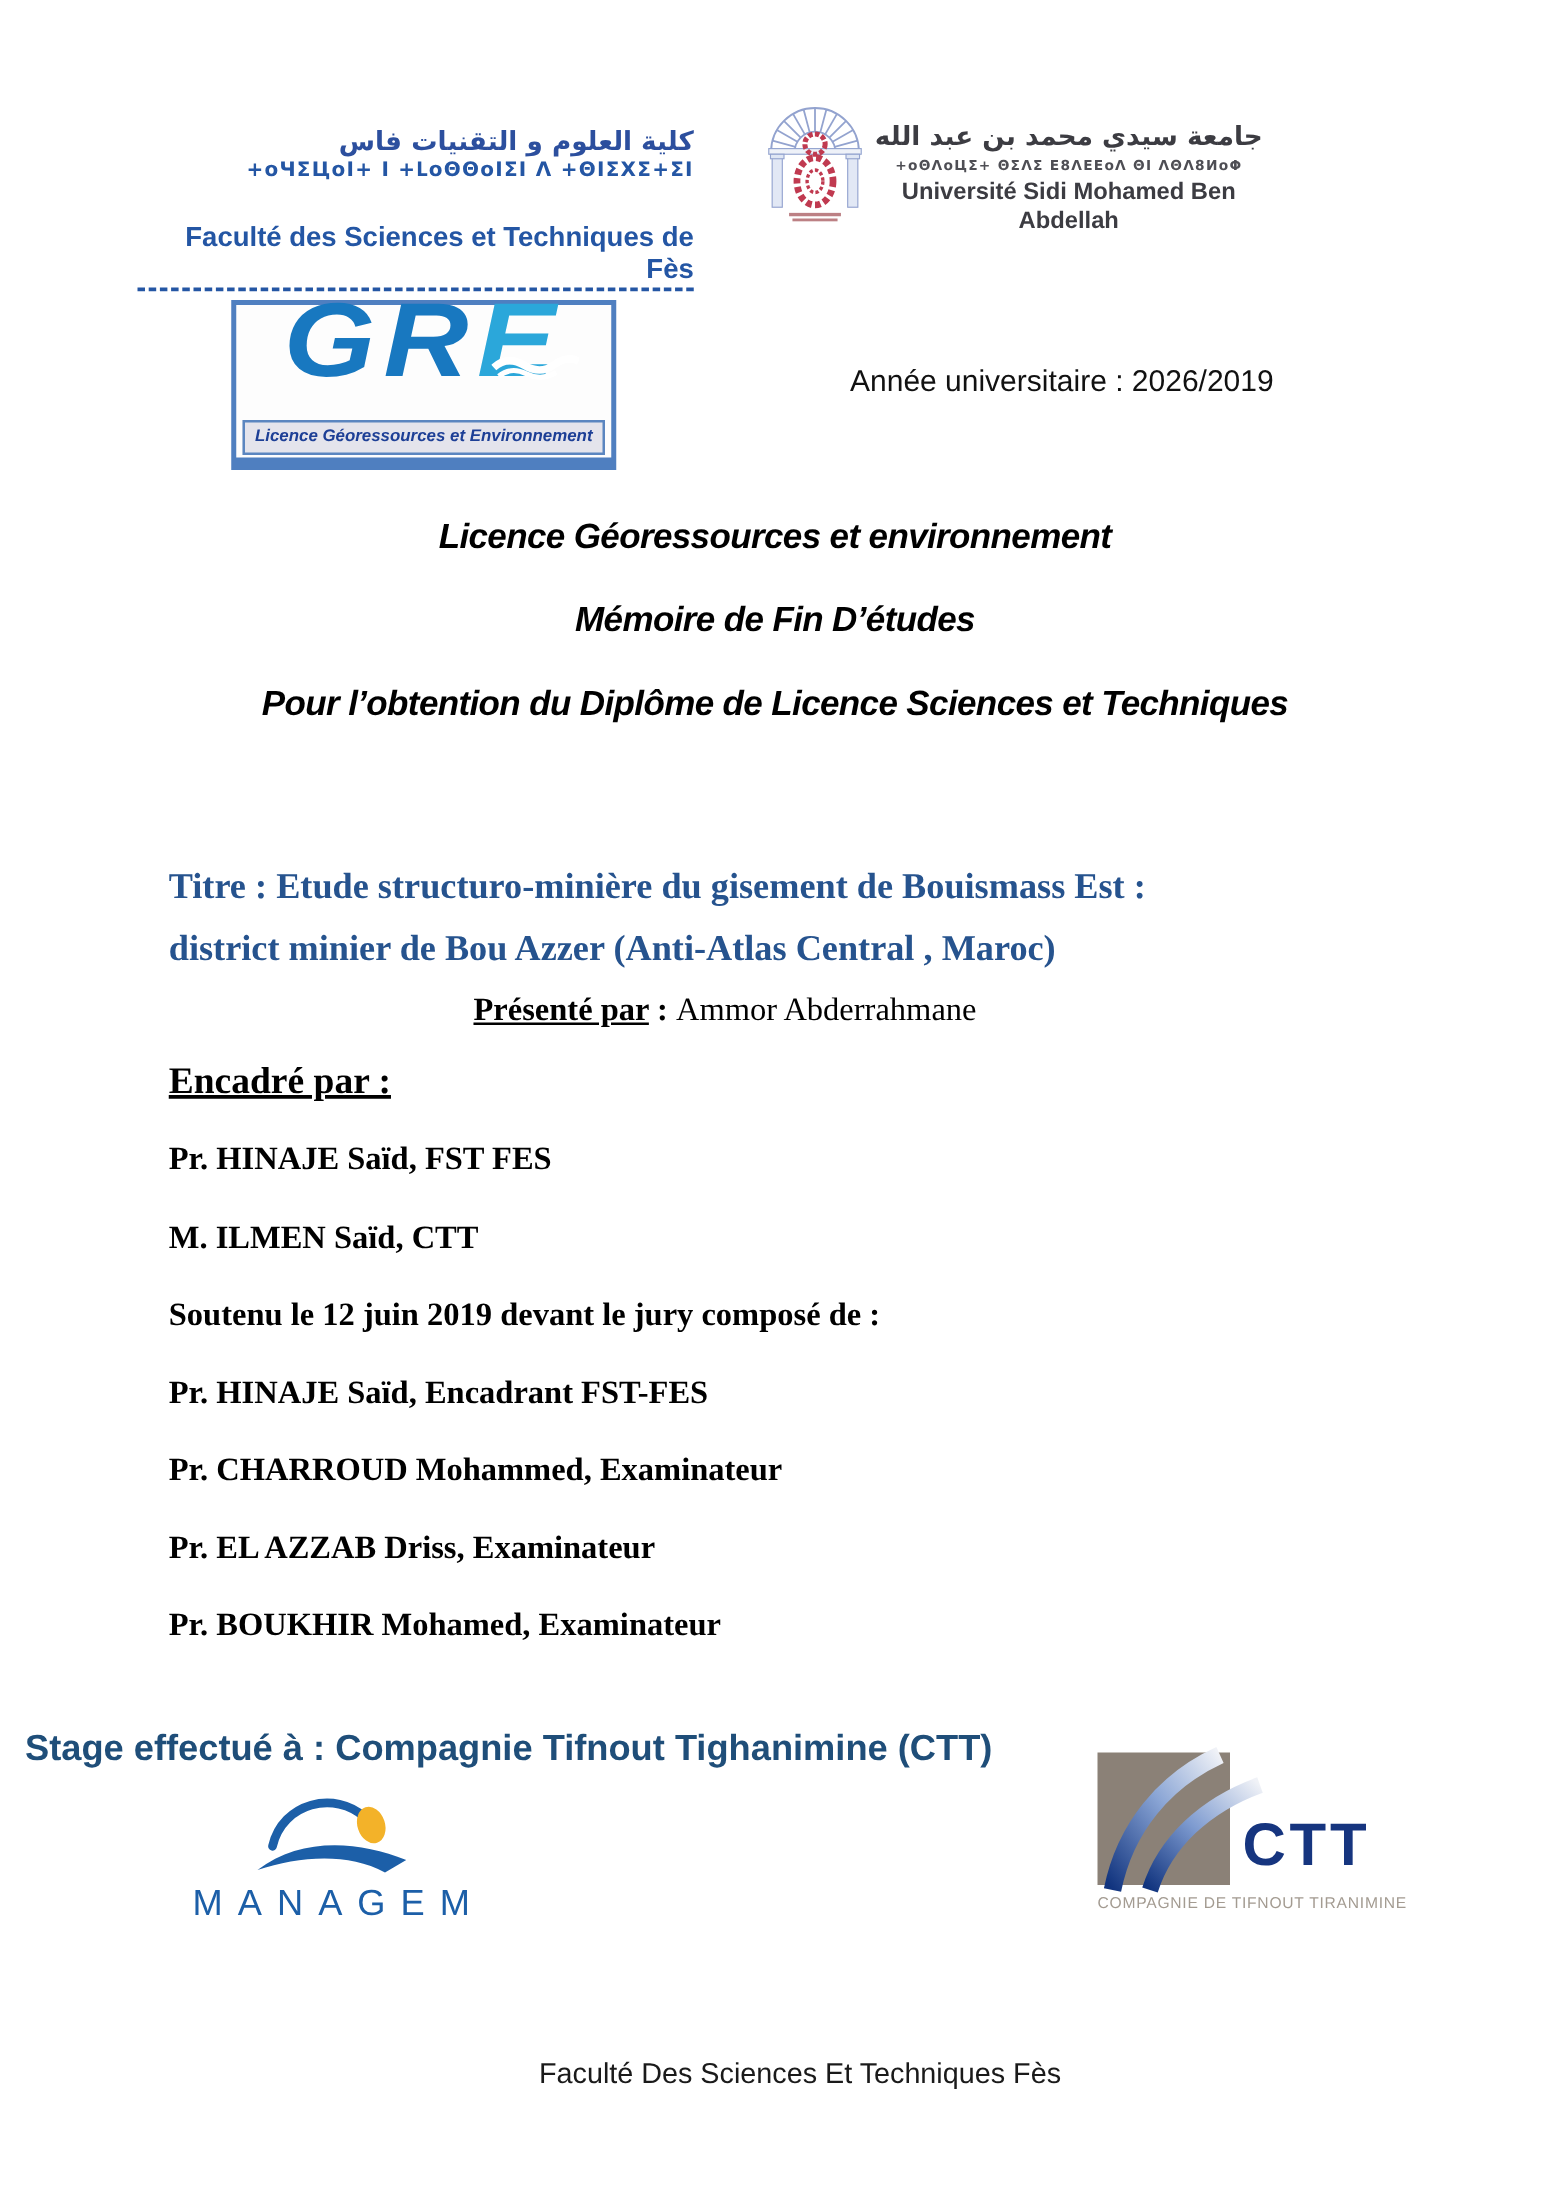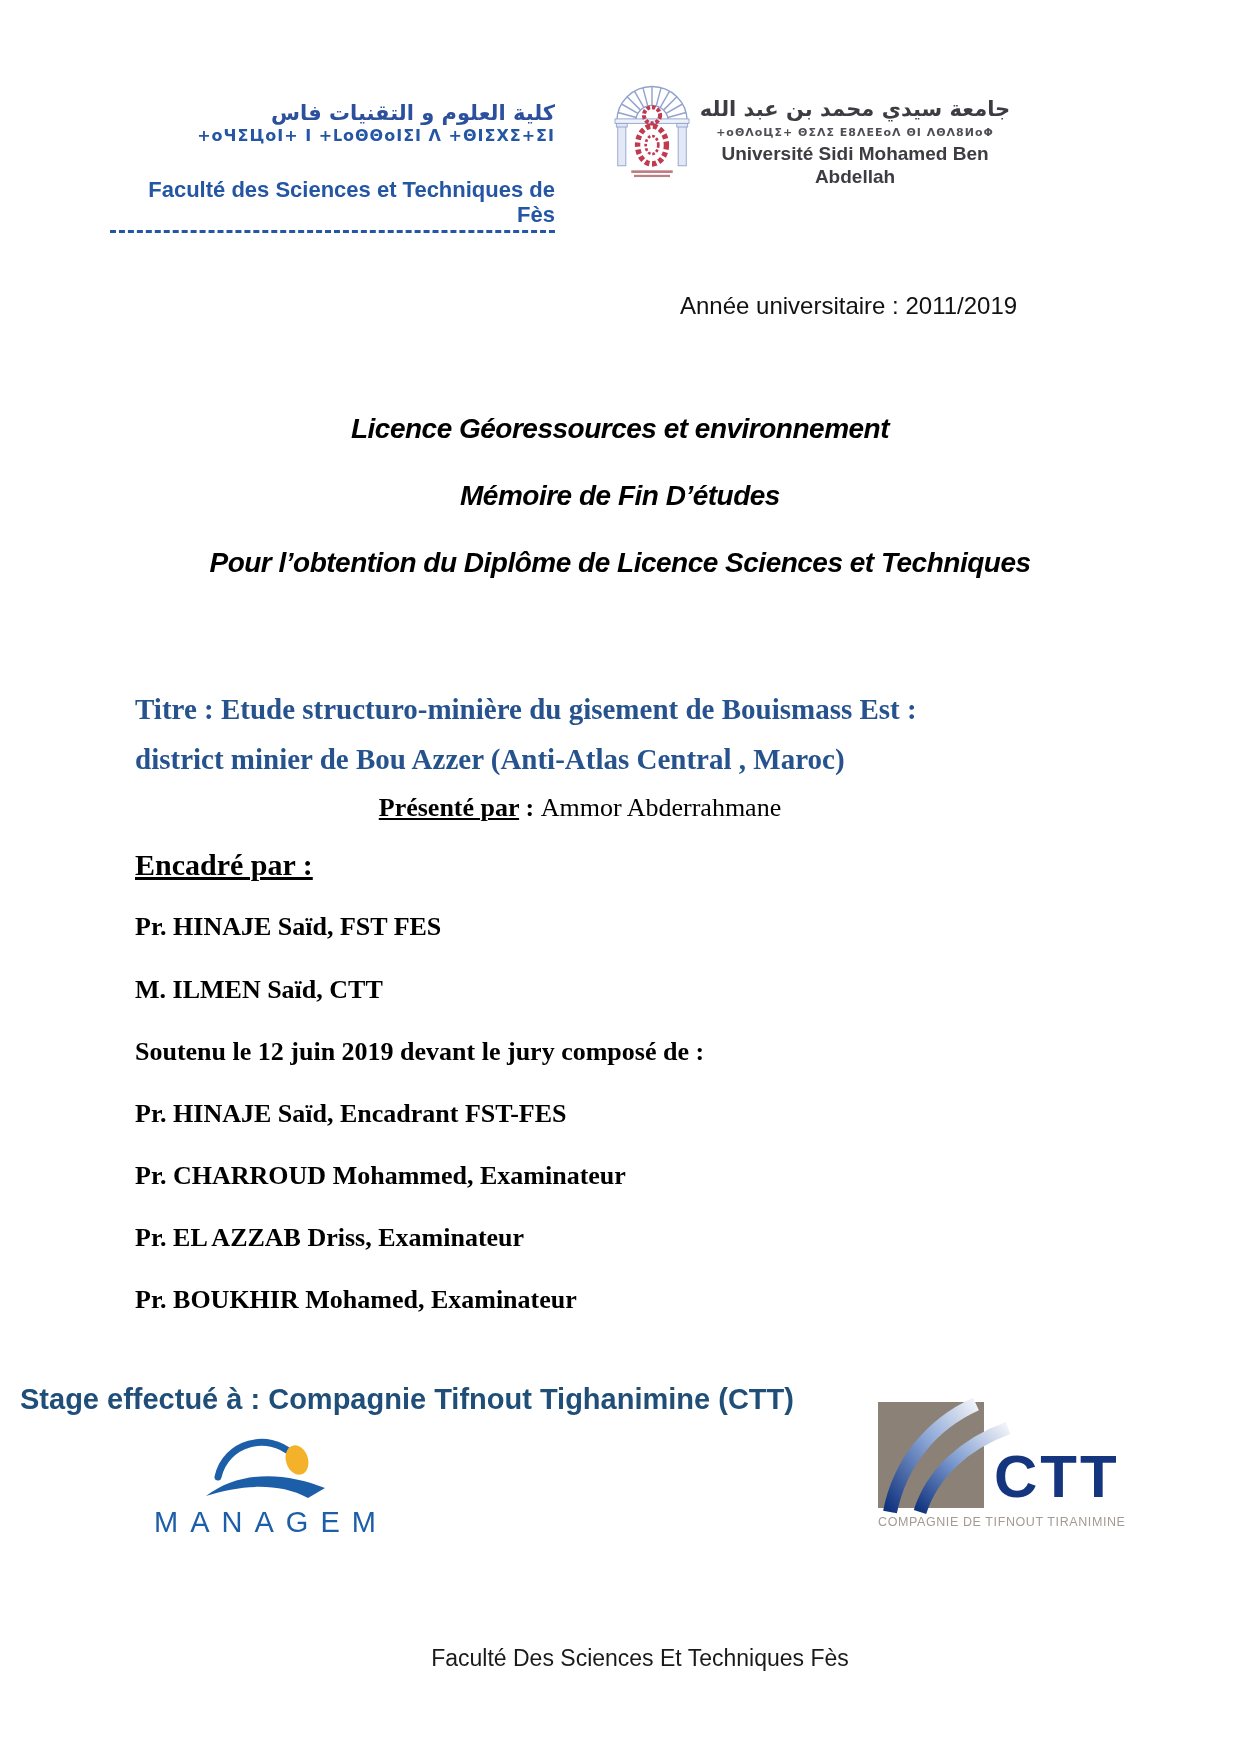--- a/index.html
+++ b/index.html
@@ -65,21 +65,21 @@
 
   
   .managem{position:absolute;left:140px;top:1422px;width:250px;text-align:center;}
   .managem-text{font-family:"Liberation Sans",sans-serif;font-size:29px;letter-spacing:12px;
                 padding-left:12px;color:#1c5fa8;margin-top:2px;}
 
   
   .ctt{position:absolute;left:878px;top:1402px;width:310px;height:140px;}
   .ctt-square{position:absolute;left:0;top:0;overflow:visible;}
   .ctt-name{position:absolute;left:116px;top:45px;line-height:60px;
-            font-family:"Liberation Sans",sans-serif;font-weight:700;font-size:60px;
+            font-family:"Liberation Sans",sans-serif;font-weight:700;font-size:48px;
             letter-spacing:3px;color:#16357f;}
   .ctt-tagline{position:absolute;left:0;top:113px;white-space:nowrap;
                font-family:"Liberation Sans",sans-serif;font-size:12.5px;letter-spacing:0.6px;
                color:#a39b91;}
 
   .footer{position:absolute;left:0;width:1280px;top:1645px;text-align:center;
           font-family:"Liberation Sans",sans-serif;font-size:23px;color:#1a1a1a;}
 </style>
 </head>
 <body>
@@ -120,22 +120,30 @@
     <rect x="28" y="108" width="46" height="3" fill="#bc8084"></rect>
     <rect x="31" y="113" width="40" height="2.5" fill="#bc8084"></rect>
   </svg>
 
   <div class="hdr-right">
     <div class="ar" dir="rtl">جامعة سيدي محمد بن عبد الله</div>
     <div class="tif">+oΘΛoЦΣ+ ΘΣΛΣ Ε8ΛΕΕoΛ ΘΙ ΛΘΛ8ИoΦ</div>
     <div class="fr">Université Sidi Mohamed Ben Abdellah</div>
   </div>
 
-
-  <div class="annee">Année universitaire : 2011/2019</div>
+  <div class="gre">
+    <div class="gre-text"><span>GR</span><span class="gre-e">E</span></div>
+    <svg class="gre-wave" width="70" height="22" viewBox="0 0 70 22">
+      <path d="M2,12 Q13,2 26,10 T50,10 T70,7" stroke="#ffffff" stroke-width="6" fill="none"></path>
+      <path d="M6,19 Q16,11 28,17 T52,16" stroke="#ffffff" stroke-width="4" fill="none"></path>
+    </svg>
+    <div class="gre-banner">Licence Géoressources et Environnement</div>
+  </div>
+
+  <div class="annee">Année universitaire : 2026/2019</div>
 
   <div class="pline pline1">Licence Géoressources et environnement</div>
   <div class="pline pline2">Mémoire de Fin D’études</div>
   <div class="pline pline3">Pour l’obtention du Diplôme de Licence Sciences et Techniques</div>
 
   <div class="title">
     <div>Titre : Etude structuro-minière du gisement de Bouismass Est :</div>
     <div>district minier de Bou Azzer (Anti-Atlas Central , Maroc)</div>
   </div>
 

